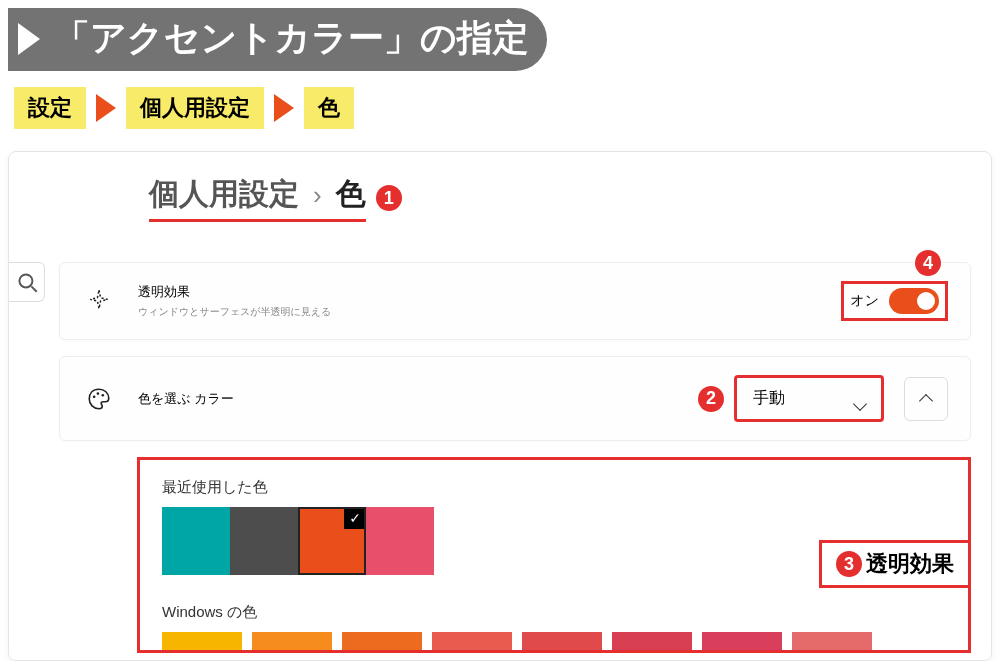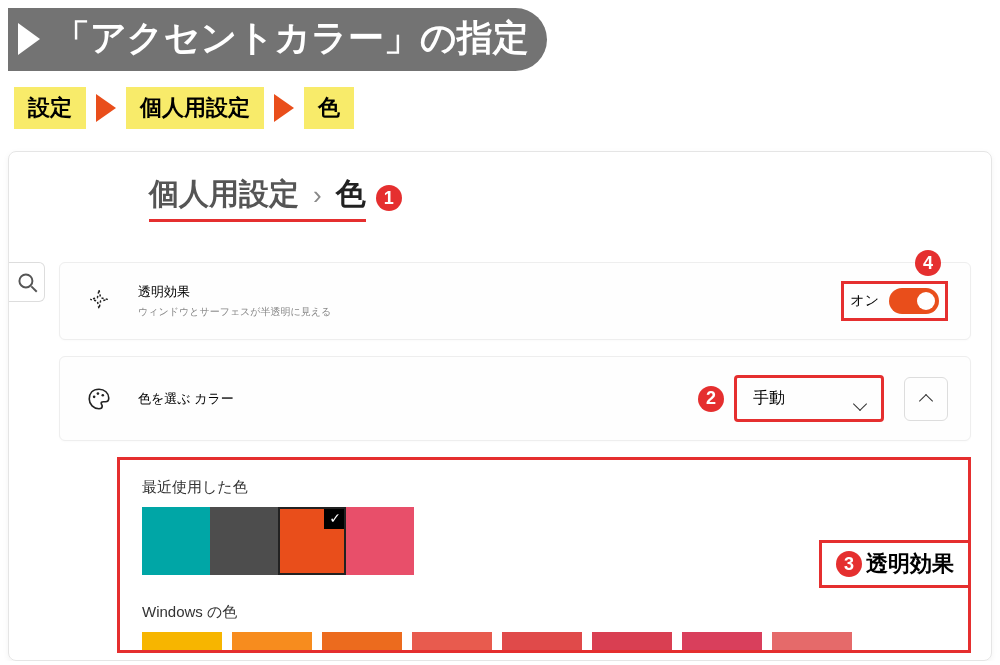--- a/index.html
+++ b/index.html
@@ -174,21 +174,21 @@
     width: 10px; height: 10px;
     border-right: 1.5px solid #333;
     border-bottom: 1.5px solid #333;
     transform: rotate(45deg);
     margin-top: -4px;
   }
   .chev.up { transform: rotate(-135deg); margin-top: 4px; }
 
   .color-panel {
     border: 3px solid #E52F2F;
-    margin-left: 58px;
+    margin-left: 78px;
     padding: 18px 22px 0 22px;
     position: relative;
   }
   .section-label {
     font-size: 15px;
     color: #333;
     margin-bottom: 10px;
   }
   .swatches { display: flex; gap: 0px; margin-bottom: 28px; }
   .sw {

